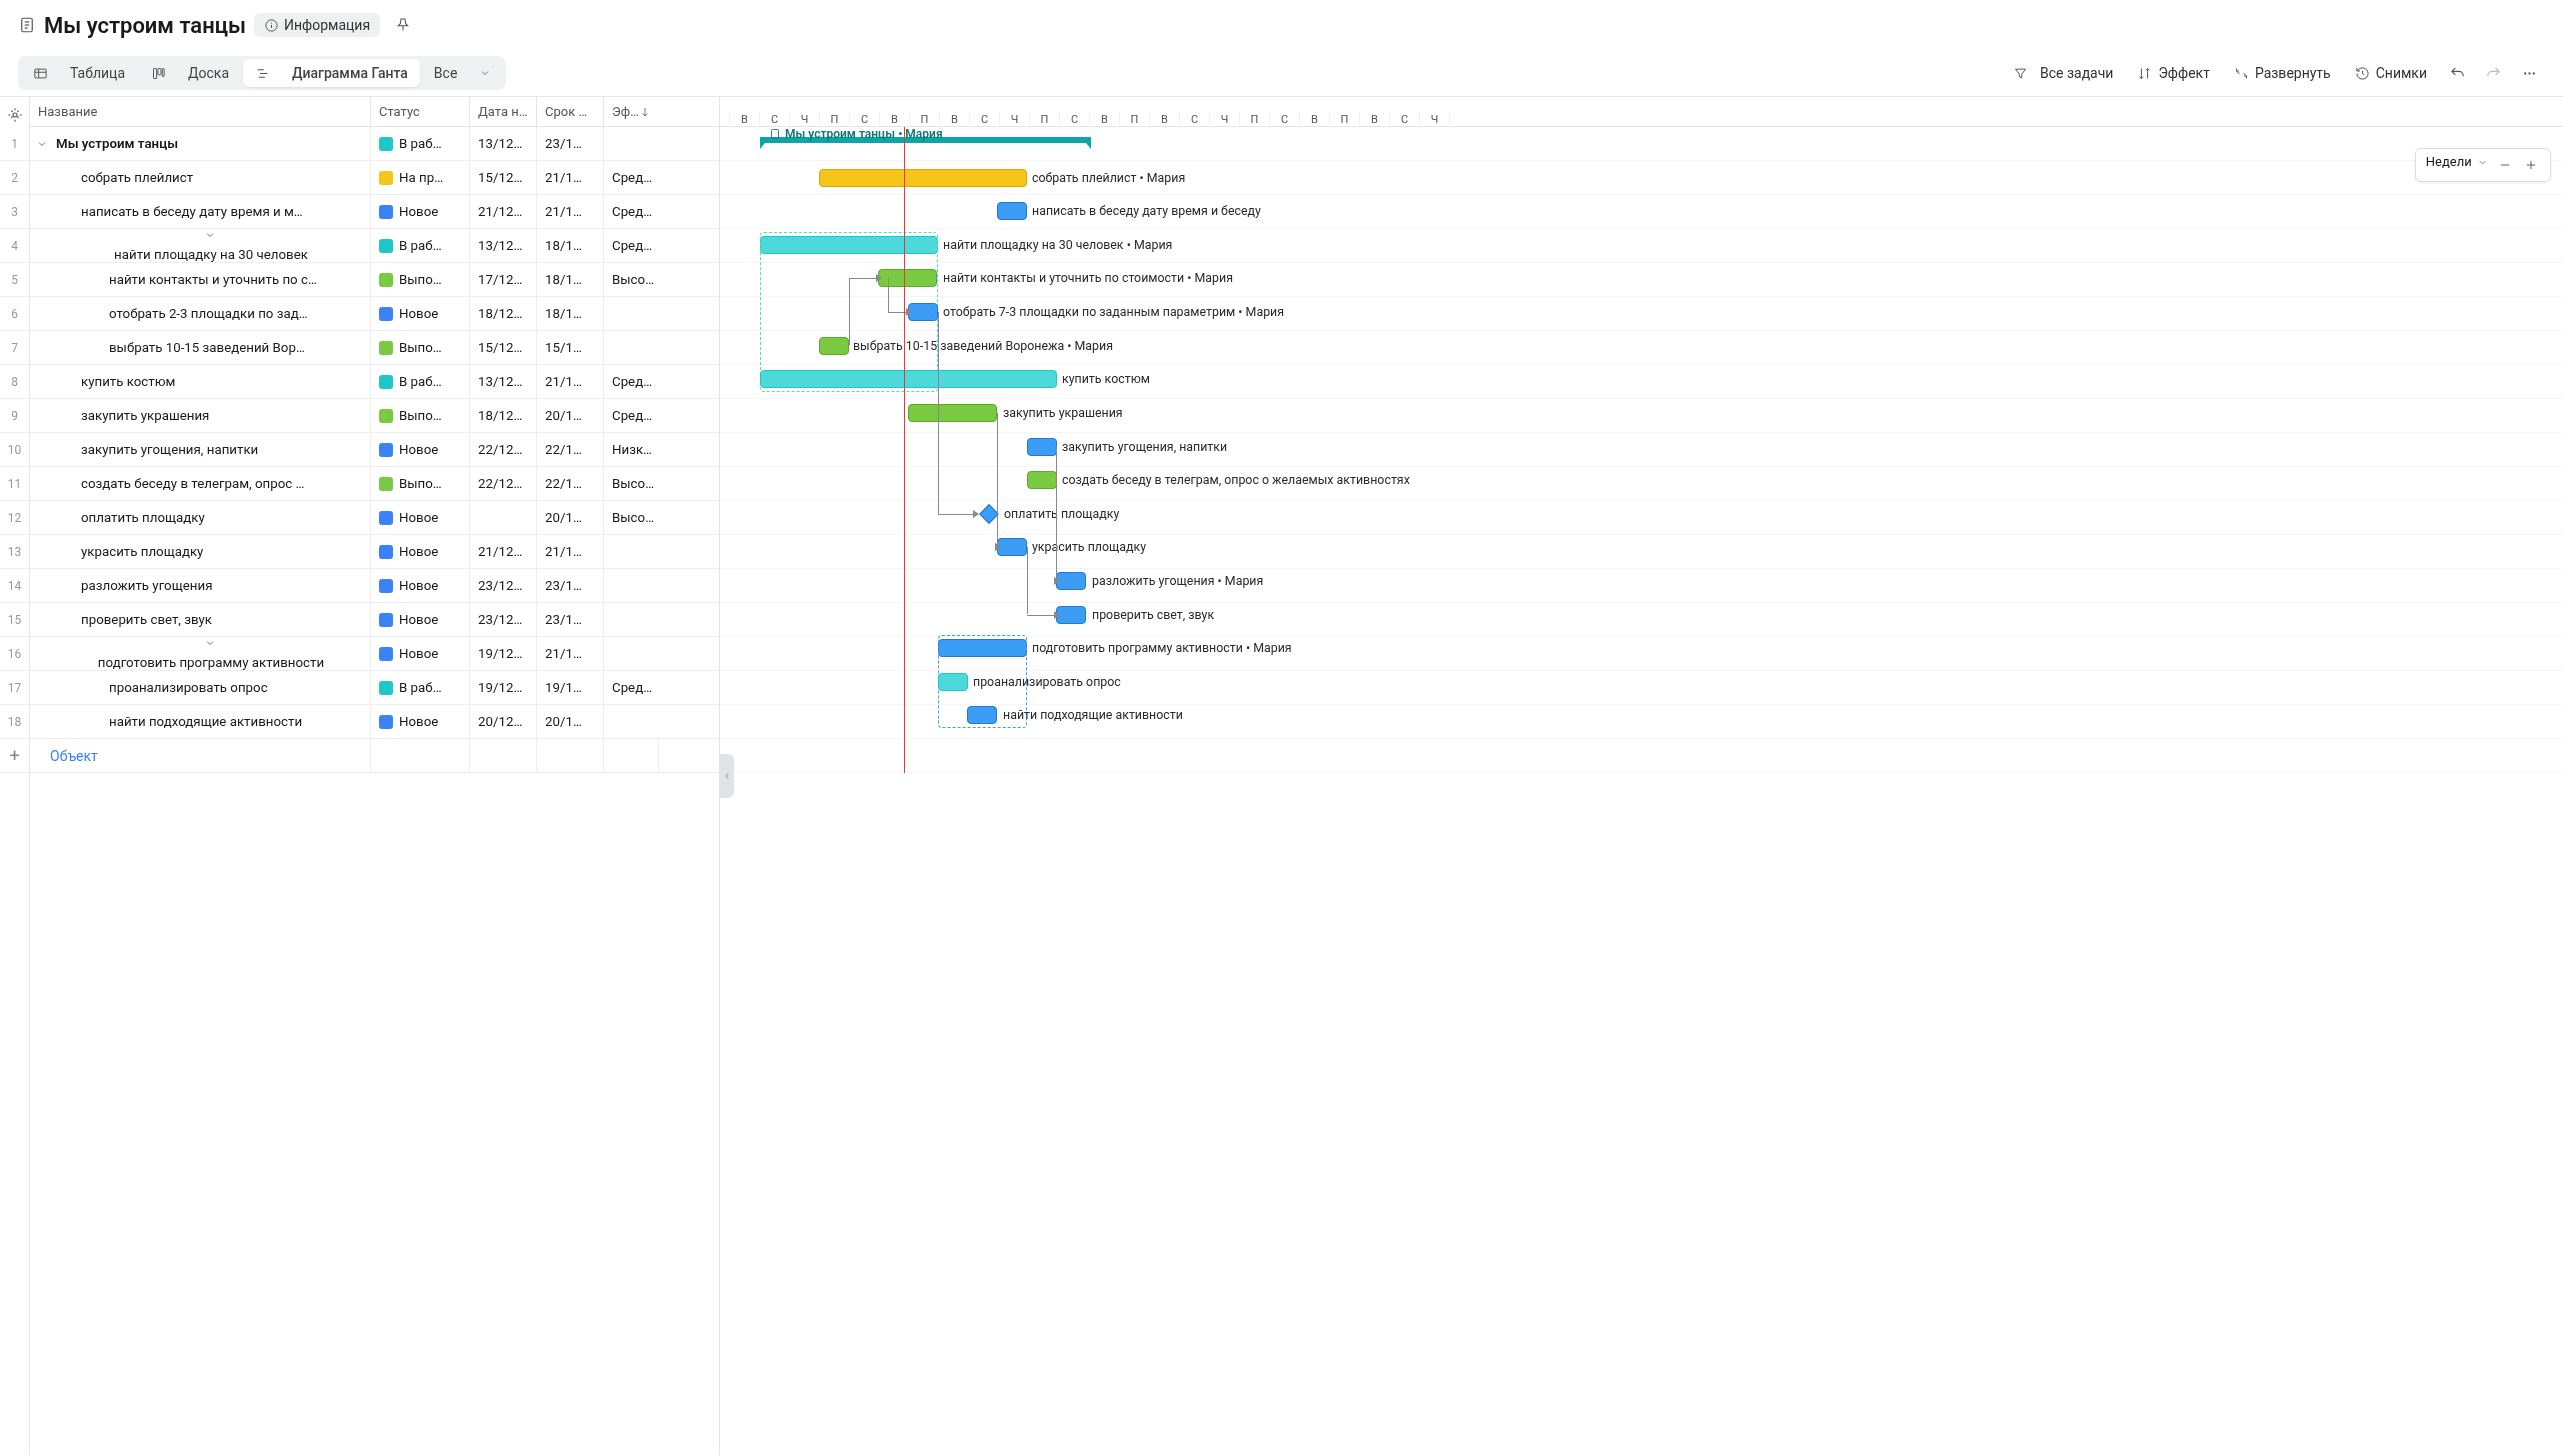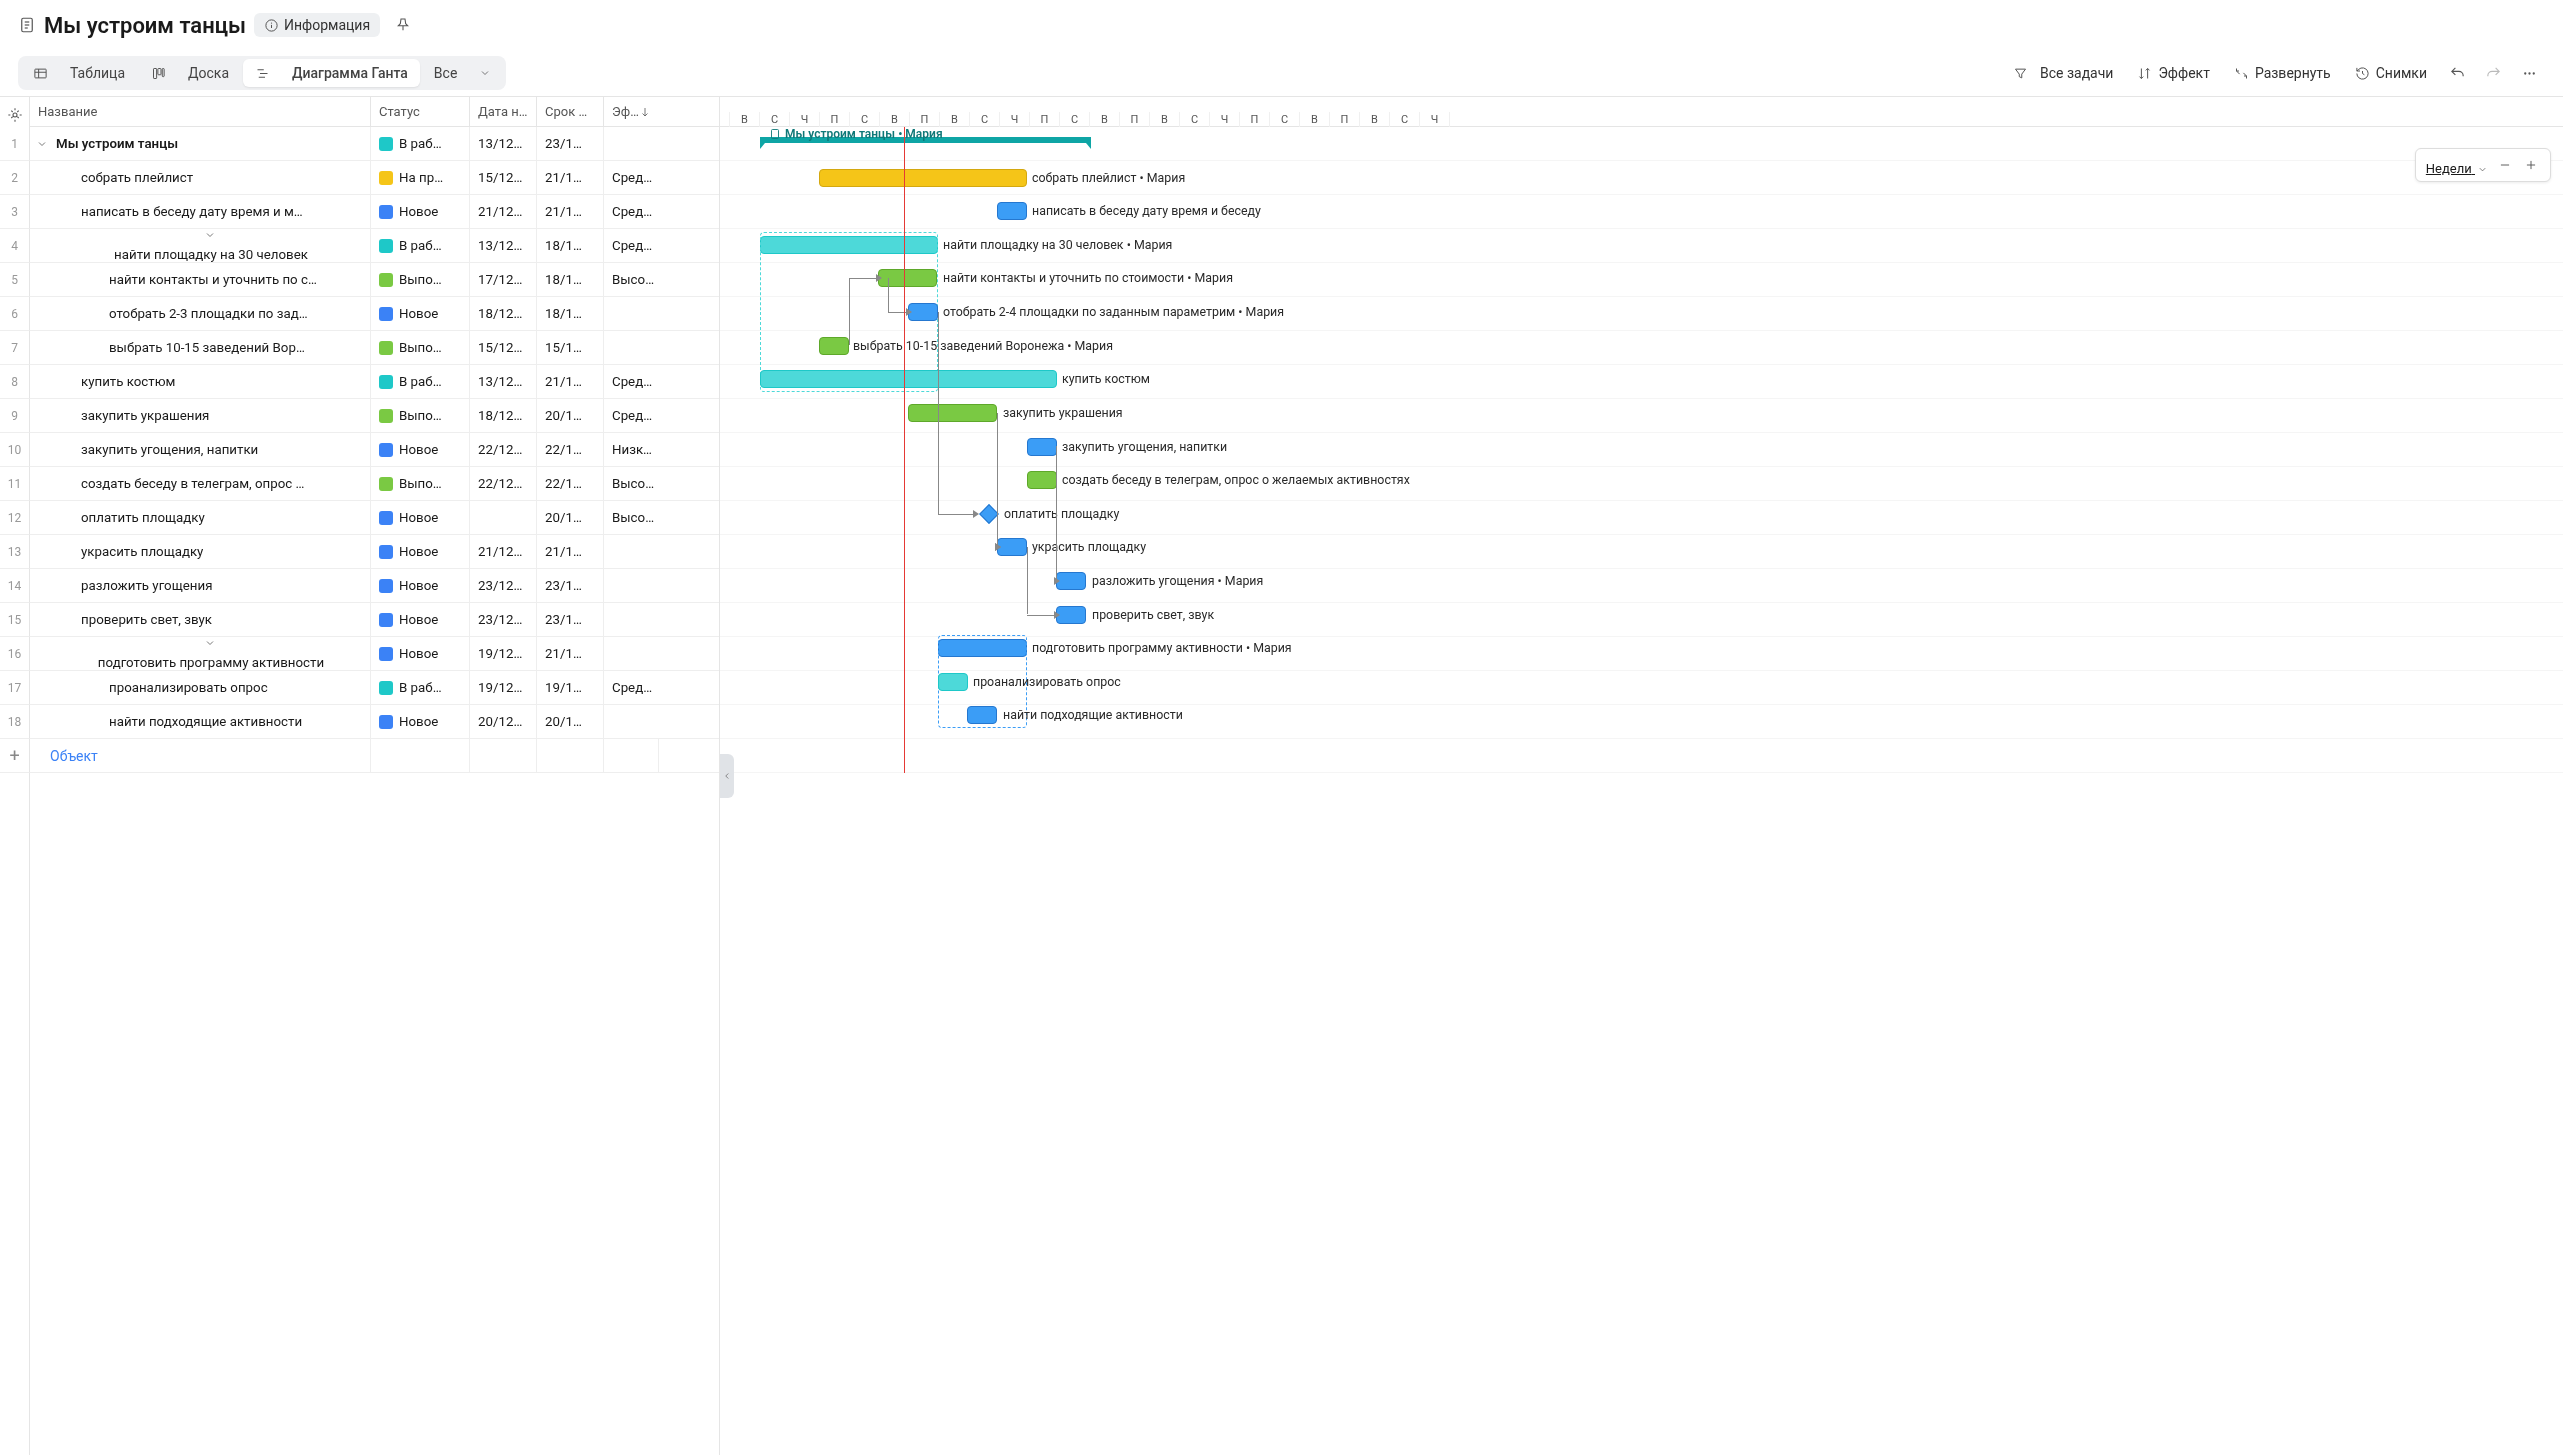--- a/index.html
+++ b/index.html
@@ -90,21 +90,21 @@
   .parent-bar::after { right: 0; border-width: 6px 0 0 5px; border-color: #0ea5a5 transparent transparent transparent; top: 6px; }
   .parent-label { position: absolute; top: 2px; font-size: 12px; font-weight: 600; color: #0e7878; display: flex; align-items: center; gap: 4px; }
   
   .dashed-group { position: absolute; border: 1.5px dashed #4dd9d9; border-radius: 4px; }
   .dashed-group.blue { border-color: #3b9df6; }
   
   .milestone { position: absolute; top: 10px; width: 14px; height: 14px; background: #3b9df6; transform: rotate(45deg); border: 1px solid #2577cf; }
   .dep-arrow { position: absolute; width: 0; height: 0; border-style: solid; border-width: 4px 0 4px 6px; border-color: transparent transparent transparent #888; }
   
   
-  .zoom-ctrl { position: absolute; top: 51px; right: 12px; display: flex; align-items: flex-end; background: #fff; border: 1px solid #ddd; border-radius: 6px; padding: 3px 6px; z-index: 20; box-shadow: 0 1px 3px rgba(0,0,0,0.08); text-decoration: underline; }
+  .zoom-ctrl { position: absolute; top: 51px; right: 12px; display: flex; align-items: flex-start; background: #fff; border: 1px solid #ddd; border-radius: 6px; padding: 3px 6px; z-index: 20; box-shadow: 0 1px 3px rgba(0,0,0,0.08); }
   .zoom-ctrl .zlabel { font-size: 13px; padding: 2px 4px; }
   .zoom-ctrl .zbtn { width: 26px; height: 26px; display: flex; align-items: center; justify-content: center; border-radius: 4px; cursor: pointer; }
   
   .collapse-handle { position: absolute; left: 690px; top: 50%; transform: translateY(-50%); width: 14px; height: 44px; background: #e0e3e7; border-radius: 0 6px 6px 0; display: flex; align-items: center; justify-content: center; cursor: pointer; z-index: 10; }
   
   svg { display: block; }
   .ico { stroke: #555; stroke-width: 1.6; fill: none; }
 </style>
 </head>
 <body>
@@ -563,21 +563,21 @@
             <div class="bar yellow" style="left: 99px; width: 208px; top: 42px;"></div>
             <div class="bar-label" style="left: 312px; top: 42px;">собрать плейлист • Мария</div>
             <div class="bar blue" style="left: 277px; width: 30px; top: 75px;"></div>
             <div class="bar-label" style="left: 312px; top: 75px;">написать в беседу дату время и беседу</div>
             <div class="bar teal" style="left: 40px; width: 178px; top: 109px;"></div>
             <div class="bar-label" style="left: 223px; top: 109px;">найти площадку на 30 человек • Мария</div>
             <div class="dashed-group" style="left: 40px; top: 105px; width: 178px; height: 160px;"></div>
             <div class="bar green" style="left: 158px; width: 59px; top: 142px;"></div>
             <div class="bar-label" style="left: 223px; top: 142px;">найти контакты и уточнить по стоимости • Мария</div>
             <div class="bar blue" style="left: 188px; width: 30px; top: 176px;"></div>
-            <div class="bar-label" style="left: 223px; top: 176px;">отобрать 2-4 площадки по заданным параметрим • Мария</div>
+            <div class="bar-label" style="left: 223px; top: 176px;">отобрать 7-3 площадки по заданным параметрим • Мария</div>
             <div class="bar green" style="left: 99px; width: 30px; top: 210px;"></div>
             <div class="bar-label" style="left: 133px; top: 210px;">выбрать 10-15 заведений Воронежа • Мария</div>
             <div class="bar teal" style="left: 40px; width: 297px; top: 243px;"></div>
             <div class="bar-label" style="left: 342px; top: 243px;">купить костюм</div>
             <div class="bar green" style="left: 188px; width: 89px; top: 277px;"></div>
             <div class="bar-label" style="left: 283px; top: 277px;">закупить украшения</div>
             <div class="bar blue" style="left: 307px; width: 30px; top: 311px;"></div>
             <div class="bar-label" style="left: 342px; top: 311px;">закупить угощения, напитки</div>
             <div class="bar green" style="left: 307px; width: 30px; top: 344px;"></div>
             <div class="bar-label" style="left: 342px; top: 344px;">создать беседу в телеграм, опрос о желаемых активностях</div>

